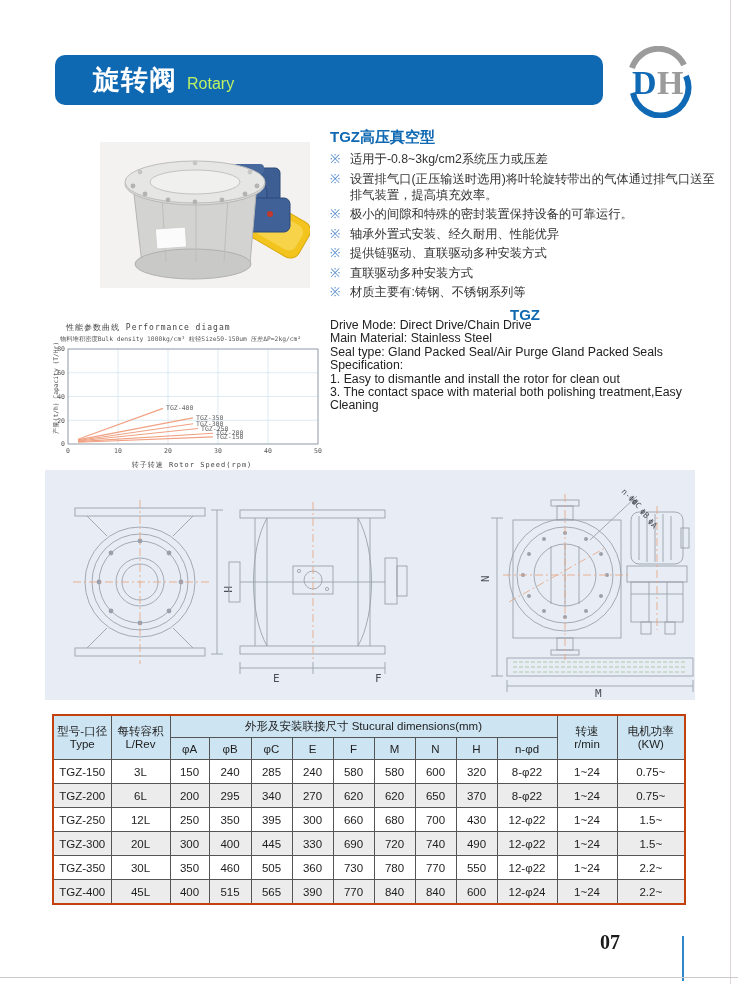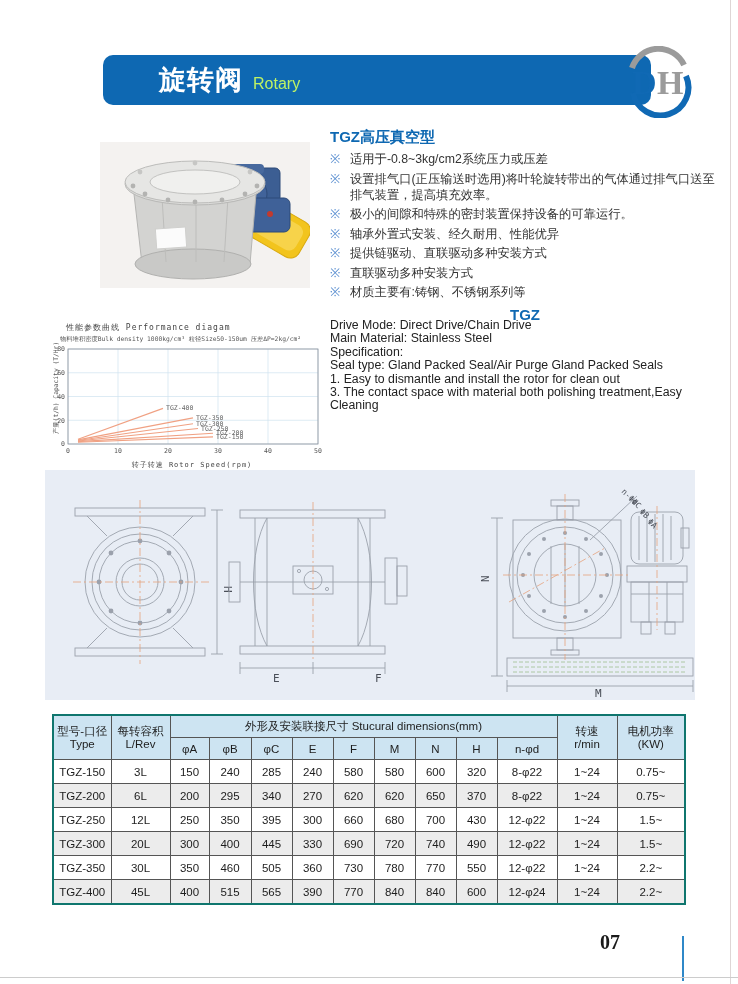--- a/index.html
+++ b/index.html
@@ -6,21 +6,21 @@
   body{width:738px;height:984px;position:relative;background:#ffffff;
        font-family:"Liberation Sans",sans-serif;color:#2b2b2b;overflow:hidden;}
   .abs{position:absolute;}
 
   
   .edge-right{left:730px;top:0;width:1px;height:984px;background:#ded6d6;}
   .edge-bottom{left:0;top:977px;width:738px;height:1px;background:#cccccc;}
 
   
   .header-bar{left:55px;top:55px;width:548px;height:50px;background:#0e68b2;
-              border-radius:10px;display:flex;align-items:center;padding-left:56px;box-sizing:border-box;margin-left:48px;}
+              border-radius:10px;display:flex;align-items:center;padding-left:38px;box-sizing:border-box;}
   .header-cn{color:#fff;font-size:27px;font-weight:bold;letter-spacing:1px;}
   .header-en{color:#bef264;font-size:16px;margin-left:10px;margin-top:8px;}
   .logo{left:616px;top:46px;width:84px;height:72px;}
 
   
   .photo{left:100px;top:142px;width:210px;height:146px;}
 
   
   .intro-title{left:330px;top:128px;width:390px;font-size:15px;font-weight:bold;color:#0e68b2;}
   .bullets{left:330px;top:151px;width:395px;font-size:12.3px;line-height:16px;color:#333;}
@@ -38,21 +38,21 @@
                 transform-origin:0 0;font-size:6.3px;color:#555;white-space:nowrap;}
 
   
   .panel{left:45px;top:470px;width:650px;height:230px;background:#e8edf5;}
 
   
   table.dim{position:absolute;left:52px;top:714px;width:632px;border-collapse:collapse;
             font-size:11.5px;color:#1d1d1d;table-layout:fixed;}
   table.dim th,table.dim td{border:1px solid #555;text-align:center;padding:0;height:21px;
             font-weight:normal;overflow:hidden;white-space:nowrap;}
-  table.dim{border:2px solid #0f766e;}
+  table.dim{border:2px solid #c2410c;}
   table.dim thead th{background:#cde4f2;}
   table.dim tbody td{height:23px;background:#fff;}
   table.dim tbody tr.alt td{background:#ececec;}
   .th2{line-height:13px;}
 
   
   .pageno{left:600px;top:931px;width:78px;font-family:"Liberation Serif",serif;
           font-weight:bold;font-size:20px;color:#1a1a1a;}
   .page-rule{left:682px;top:936px;width:2px;height:45px;background:#2f88c8;}
 </style>
@@ -146,22 +146,22 @@
     <div class="bullet-row">
       <span class="bullet-mark">※</span>
       <span>材质主要有:铸钢、不锈钢系列等</span>
     </div>
   </div>
 
 <div class="abs spec-title">TGZ</div>
 <div class="abs spec-lines" id="spec-lines">
     <div>Drive Mode: Direct Drive/Chain Drive</div>
     <div>Main Material: Stainless Steel</div>
+    <div>Seal type: Gland Packed Seal/Air Purge Gland Packed Seals</div>
     <div>Specification:</div>
-    <div>Seal type: Gland Packed Seal/Air Purge Gland Packed Seals</div>
     <div>1. Easy to dismantle and install the rotor for clean out</div>
     <div>3. The contact space with material both polishing treatment,Easy</div>
     <div>Cleaning</div>
   </div>
 
 <div class="abs chart">
   <div class="chart-title">性能参数曲线 Performance diagam</div>
   <div class="chart-sub">物料堆积密度Bulk density 1000kg/cm³  粒径Size50-150um  压差ΔP=2kg/cm²</div>
   <div class="chart-ylabel">产量(t/h) Capacity (T/Hr)</div>
   <svg id="perf-svg" width="276" height="112" viewBox="0 0 276 112">

